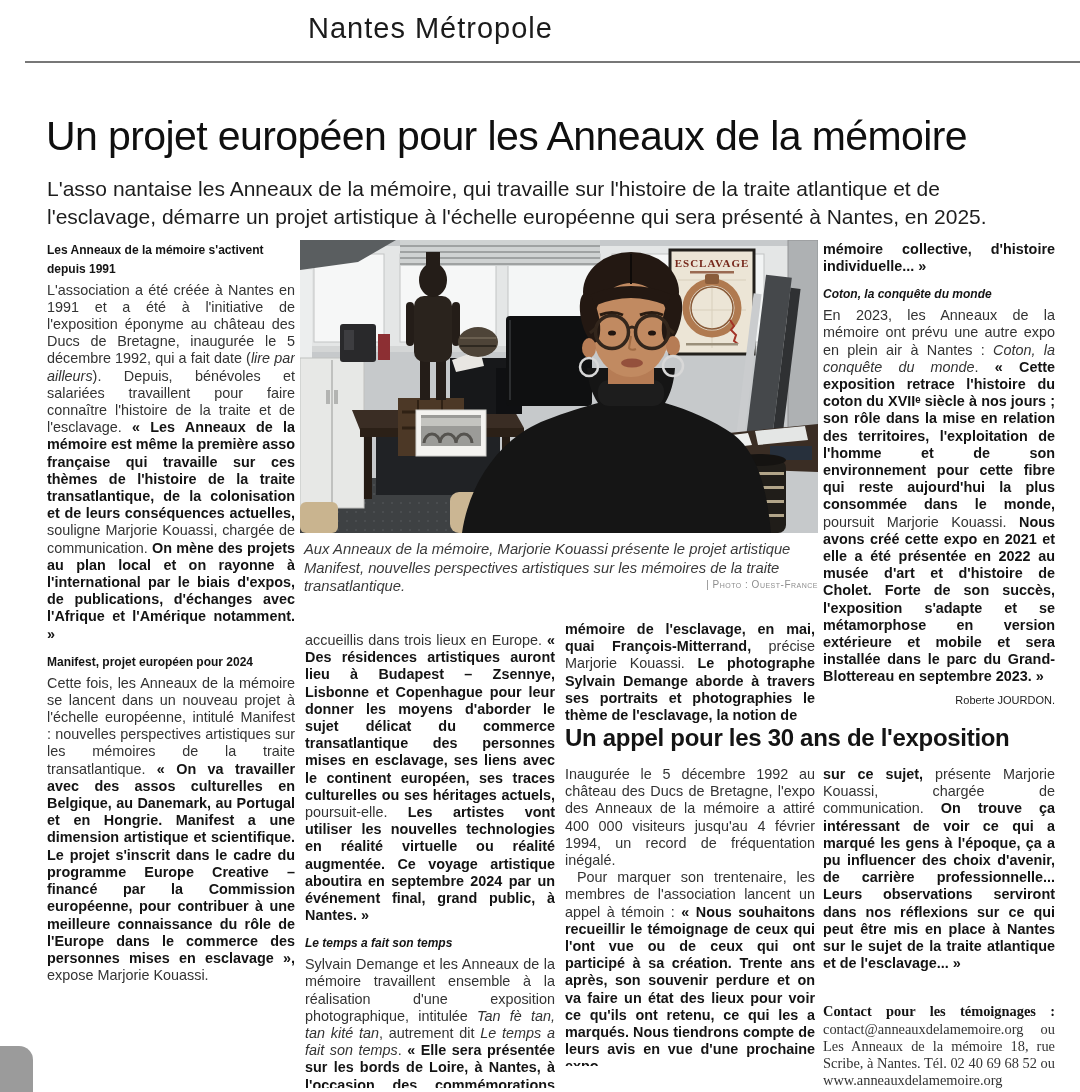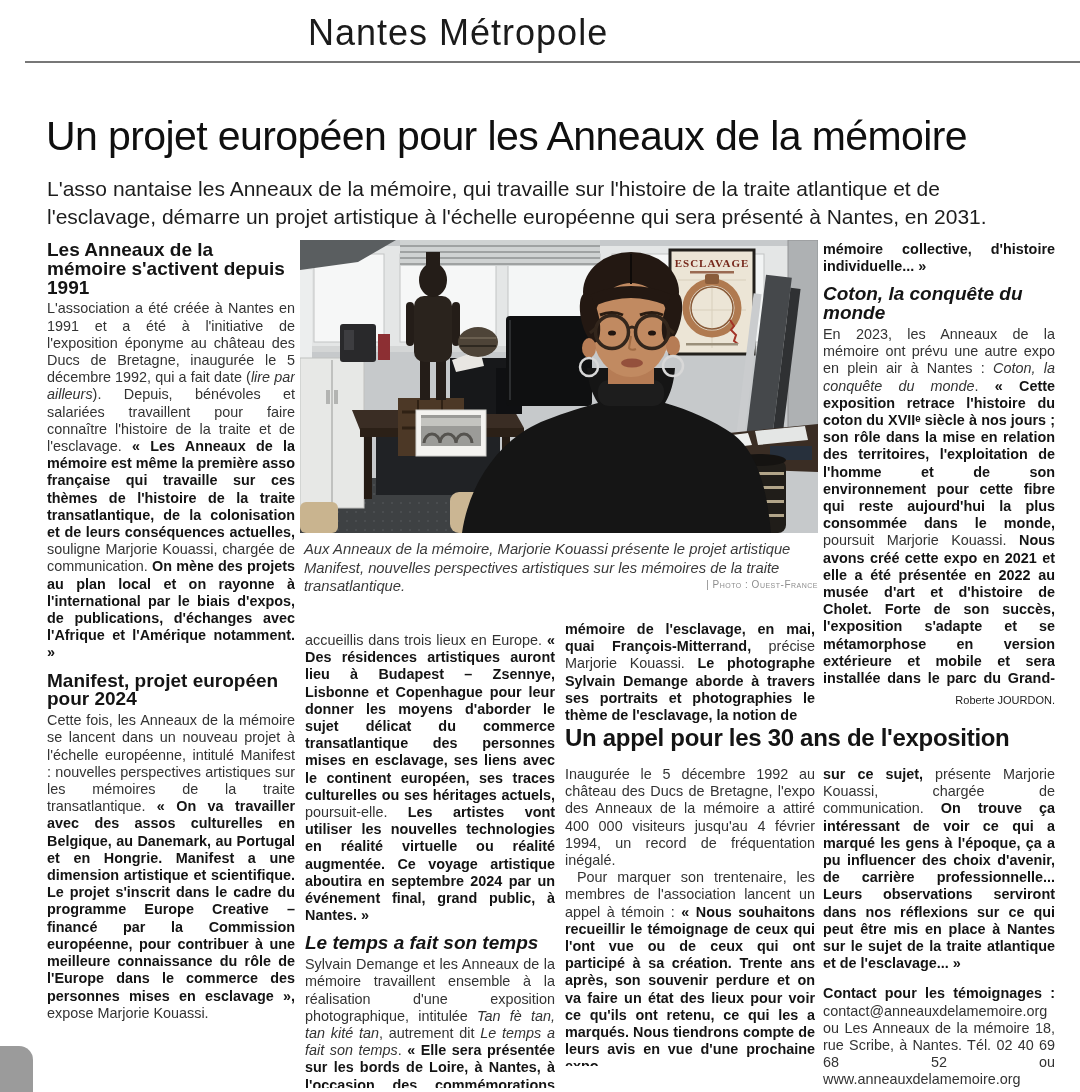--- a/index.html
+++ b/index.html
@@ -1,21 +1,21 @@
 <!DOCTYPE html>
 <html lang="fr"><head>
 <meta charset="utf-8">
 <style>
   html,body{margin:0;padding:0;background:#ffffff;}
   .page{
     position:relative;width:1080px;height:1092px;background:#ffffff;
     font-family:"Liberation Sans",sans-serif;color:#222;overflow:hidden;
   }
   .kicker{
-    position:absolute;left:308px;top:12px;font-size:36px;letter-spacing:1px;
+    position:absolute;left:308px;top:12px;font-size:29px;letter-spacing:1px;
     color:#1b1b1b;font-weight:400;
   }
   .rule{position:absolute;left:25px;right:0;top:61px;height:2px;background:#777;}
   .headline{
     position:absolute;left:46px;top:114px;width:1010px;font-size:41px;line-height:1.08;
     color:#0f0f0f;font-weight:400;letter-spacing:-0.6px;
   }
   .deck{
     position:absolute;left:47px;top:175px;width:1003px;font-size:21px;line-height:1.33;
     color:#1d1d1d;font-weight:400;
@@ -26,27 +26,27 @@
     hyphens:auto;-webkit-hyphens:auto;
   }
   .col1{left:47px;top:241px;width:248px;height:846px;}
   .col2{left:305px;top:601px;width:250px;height:456px;margin-top:31px;}
   .col3{left:565px;top:621px;width:250px;height:126px;}
   .col4{left:823px;top:241px;width:232px;height:448px;}
   .appel-left{left:565px;top:766px;width:250px;height:300px;}
   .appel-right{left:823px;top:766px;width:232px;height:326px;}
   .blk{margin:0;}
   .blk.h,.blk.hi{
-    font-weight:700;font-size:19px;line-height:18.8px;color:#0e0e0e;
+    font-weight:700;font-size:12px;line-height:18.8px;color:#0e0e0e;
     margin:10px 0 3px;text-align:left;hyphens:none;-webkit-hyphens:none;
   }
   .blk.hi{font-style:italic;}
   .col .blk:first-child{margin-top:0;}
   .blk.ind{text-indent:12px;}
-  .blk.contact{margin-top:13px;}
+  .blk.contact{margin-top:31px;font-family:Liberation Serif, serif;}
   .run-r{color:#333;}
   .run-b{font-weight:700;color:#141414;}
   .run-i{font-style:italic;color:#333;}
   .run-bi{font-weight:700;font-style:italic;color:#141414;}
   .byline{
     position:absolute;left:823px;top:694px;width:232px;text-align:right;
     font-size:11px;color:#1a1a1a;
   }
   .appel-title{
     position:absolute;left:565px;top:724px;width:495px;font-size:24px;
@@ -71,21 +71,21 @@
 </style>
 </head>
 <body>
 
 <div class="page">
 
   <div class="kicker">Nantes Métropole</div>
   <div class="rule"></div>
 
   <h1 class="headline" style="margin:0;font-weight:400;">Un projet européen pour les Anneaux de la mémoire</h1>
-  <div class="deck">L'asso nantaise les Anneaux de la mémoire, qui travaille sur l'histoire de la traite atlantique et de l'esclavage, démarre un projet artistique à l'échelle européenne qui sera présenté à Nantes, en 2031.</div>
+  <div class="deck">L'asso nantaise les Anneaux de la mémoire, qui travaille sur l'histoire de la traite atlantique et de l'esclavage, démarre un projet artistique à l'échelle européenne qui sera présenté à Nantes, en 2025.</div>
 
   <div class="col col1">
       <div class="blk h"><span class="run-b">Les Anneaux de la mémoire s'activent depuis 1991</span></div>
       <div class="blk p"><span class="run-r">L'association a été créée à Nantes en 1991 et a été à l'initiative de l'exposition éponyme au château des Ducs de Bretagne, inaugurée le 5 décembre 1992, qui a fait date (</span><span class="run-i">lire par ailleurs</span><span class="run-r">). Depuis, bénévoles et salariées travaillent pour faire connaître l'histoire de la traite et de l'esclavage. </span><span class="run-b">« Les Anneaux de la mémoire est même la première asso française qui travaille sur ces thèmes de l'histoire de la traite transatlantique, de la colonisation et de leurs conséquences actuelles, </span><span class="run-r">souligne Marjorie Kouassi, chargée de communication. </span><span class="run-b">On mène des projets au plan local et on rayonne à l'international par le biais d'expos, de publications, d'échanges avec l'Afrique et l'Amérique notamment. »</span></div>
       <div class="blk h"><span class="run-b">Manifest, projet européen pour 2024</span></div>
       <div class="blk p"><span class="run-r">Cette fois, les Anneaux de la mémoire se lancent dans un nouveau projet à l'échelle européenne, intitulé Manifest : nouvelles perspectives artistiques sur les mémoires de la traite transatlantique. </span><span class="run-b">« On va travailler avec des assos culturelles en Belgique, au Danemark, au Portugal et en Hongrie. Manifest a une dimension artistique et scientifique. Le projet s'inscrit dans le cadre du programme Europe Creative – financé par la Commission européenne, pour contribuer à une meilleure connaissance du rôle de l'Europe dans le commerce des personnes mises en esclavage », </span><span class="run-r">expose Marjorie Kouassi.</span></div>
     </div>
 
   <figure class="photo" style="margin:0;">
     <svg width="518" height="293" viewBox="0 0 518 293">

